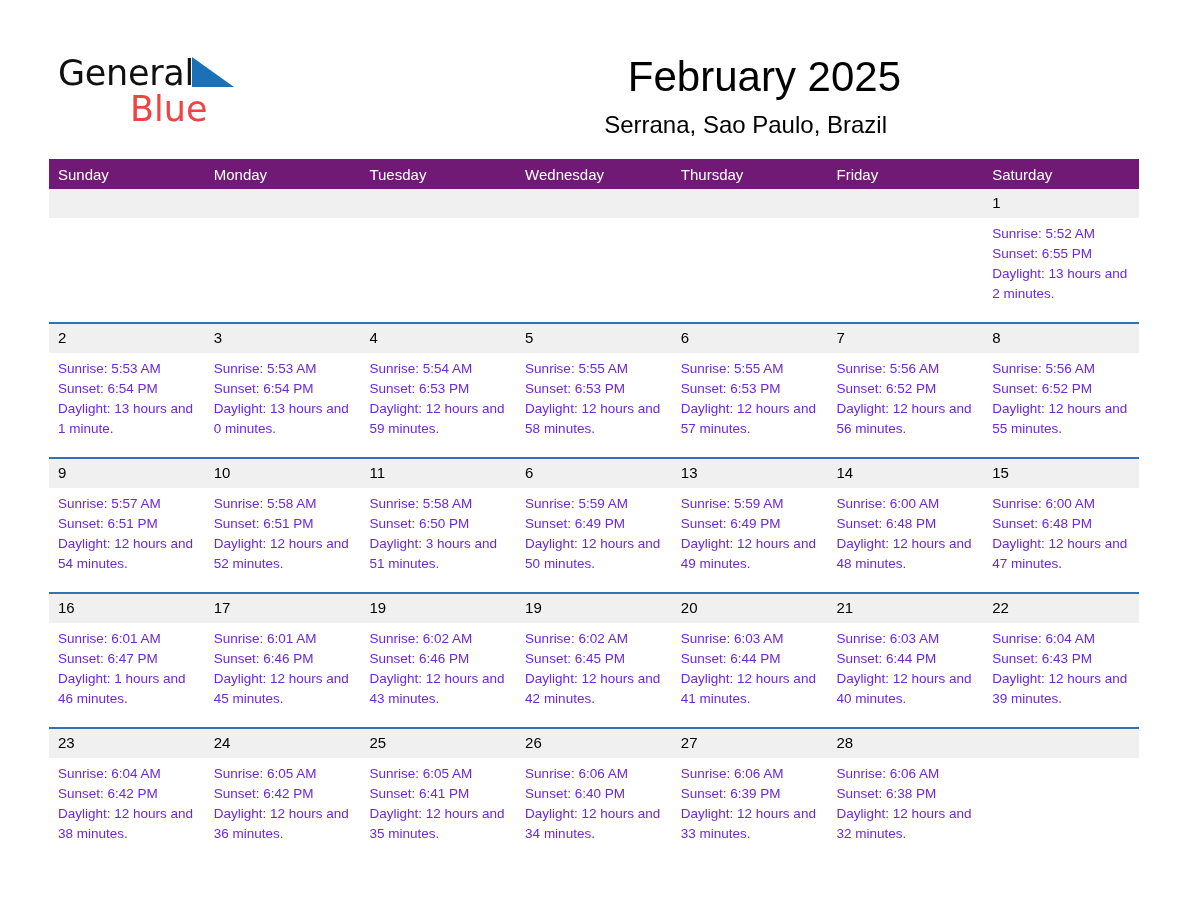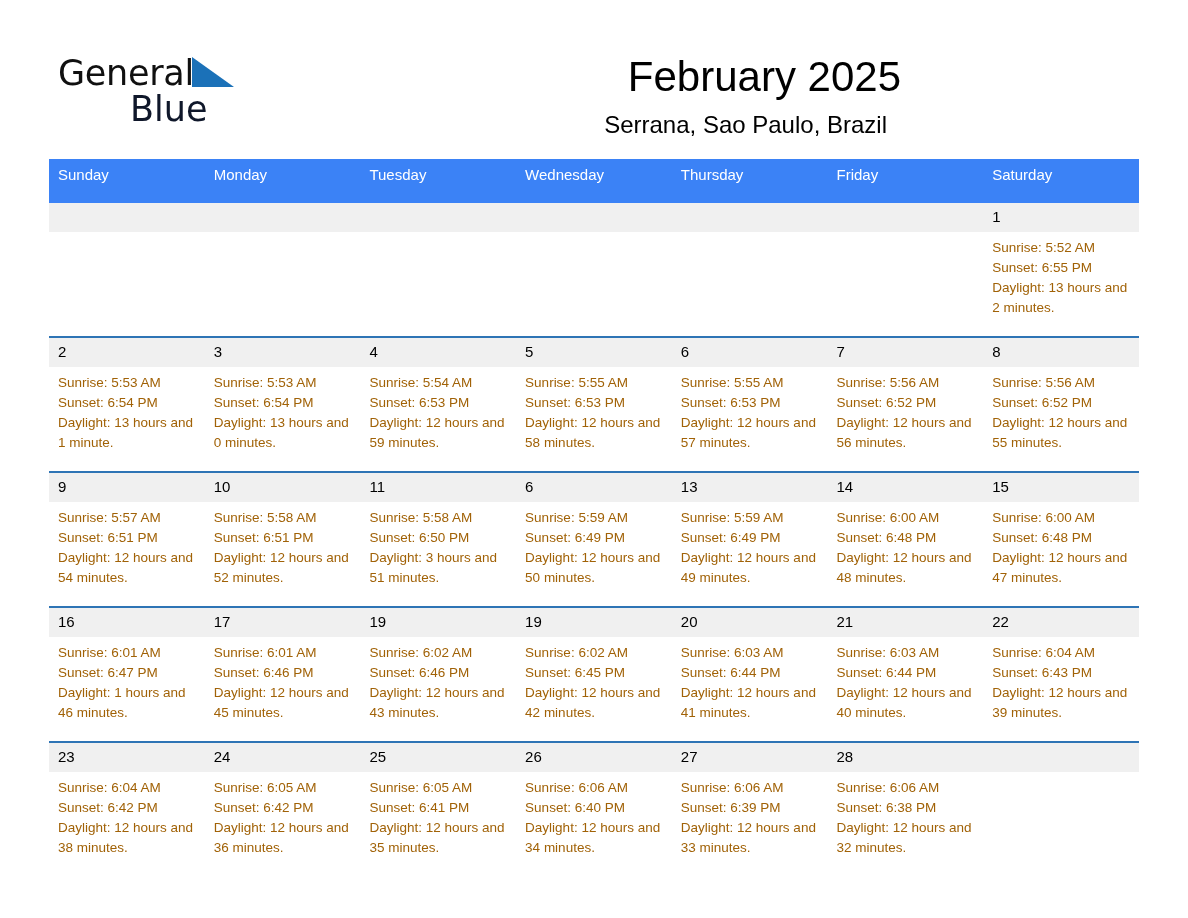--- a/index.html
+++ b/index.html
@@ -61,21 +61,21 @@
     margin-bottom: 7px;
   }
   .logo-row2 {
     position: relative;
     height: 40px;
     margin-top: -5px;
     padding-left: 72px;
   }
   .logo-blue {
     font-size: 35px;
-    color: #0f172a;
+    color: #ef4444;
     font-family: "DejaVu Sans", sans-serif;
     line-height: 40px;
   }
 
   .title {
     position: absolute;
     right: 43px;
     top: 52px;
     font-size: 42px;
     font-weight: 400;
@@ -99,26 +99,26 @@
   
   .calendar {
     position: absolute;
     left: 49px;
     top: 159px;
     width: 1090px;
     border-collapse: collapse;
     table-layout: fixed;
   }
   .calendar th {
-    background: #3b82f6;
+    background: #701a75;
     color: #ffffff;
     font-size: 15px;
     font-weight: 400;
     text-align: left;
-    padding: 6px 0 19px 9px;
+    padding: 6px 0 5px 9px;
     height: 19px;
     vertical-align: middle;
     border: none;
   }
   .calendar col { width: 155.71px; }
 
   .week-row td {
     vertical-align: top;
     padding: 0;
     border: none;
@@ -136,21 +136,21 @@
     height: 18px;
     color: #000;
   }
   .daynum.empty {
     color: transparent;
   }
   .dayinfo {
     padding: 6px 10px 0 9px;
     font-size: 13.5px;
     line-height: 20px;
-    color: #a16207;
+    color: #6d28d9;
   }
   .dayinfo div { white-space: nowrap; }
   .dayinfo .daylight { white-space: normal; }
   .cell-empty .dayinfo { min-height: 80px; }
 </style>
 </head>
 <body>
 
 <div class="page">
 

